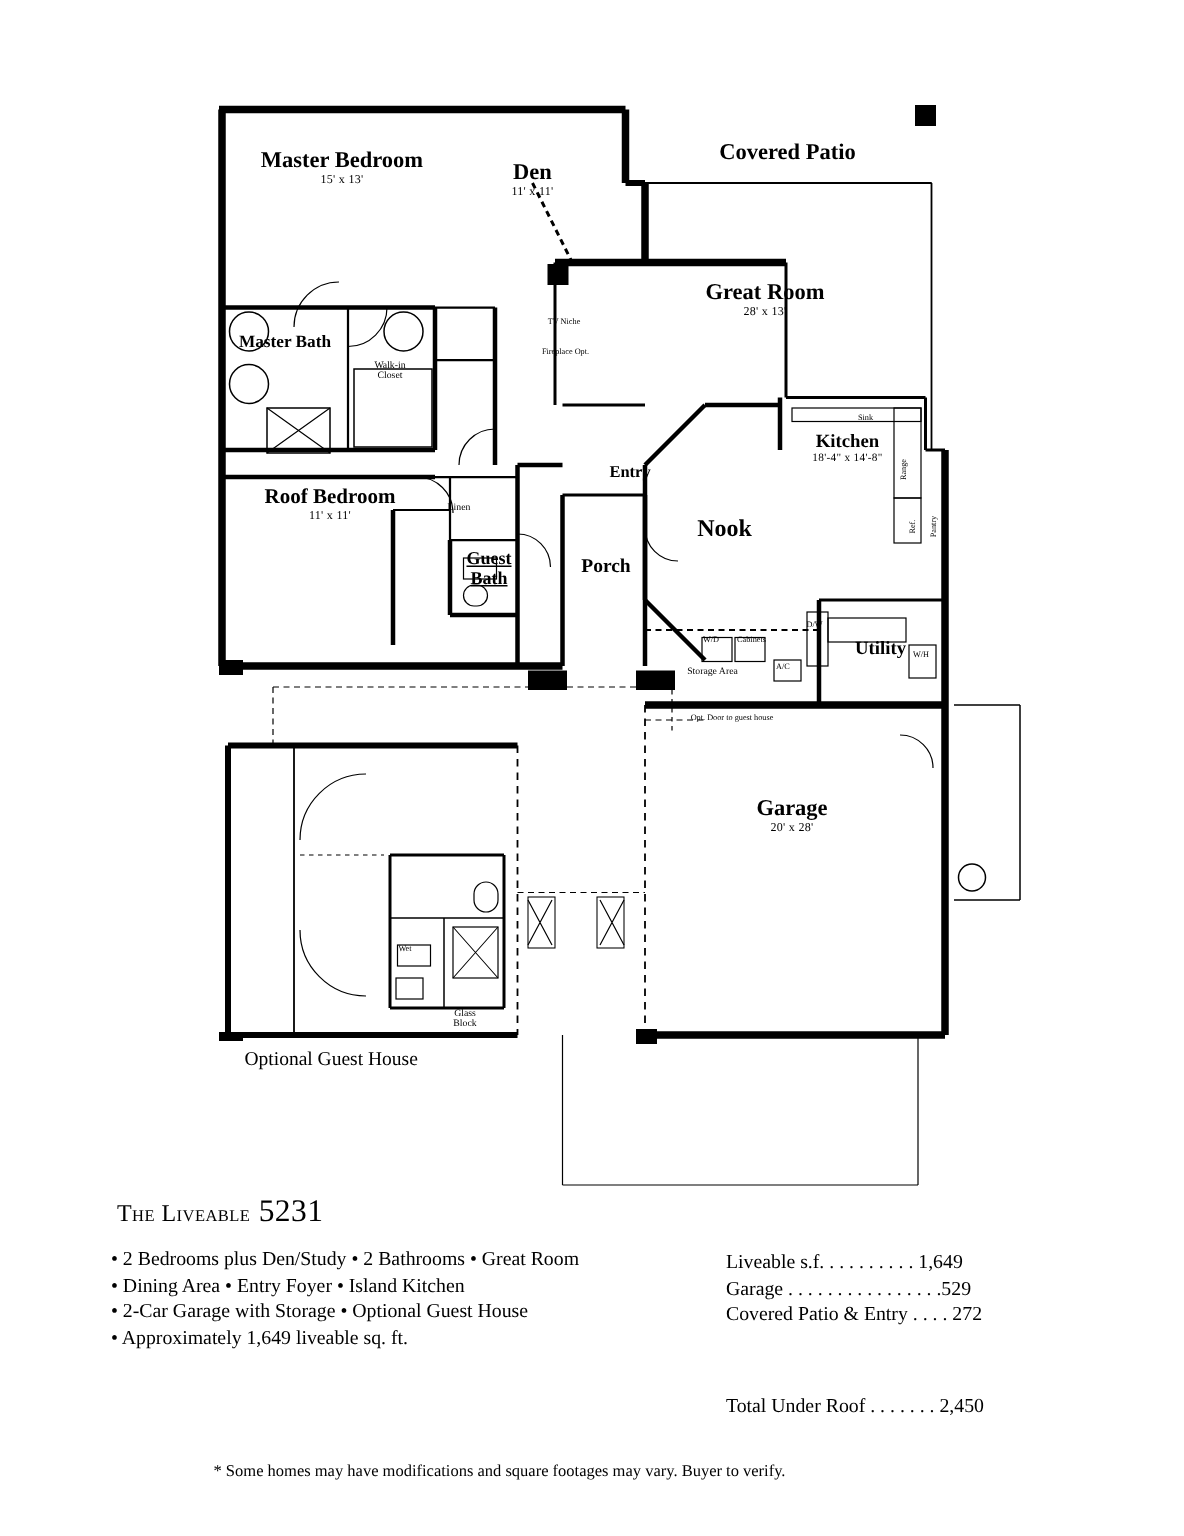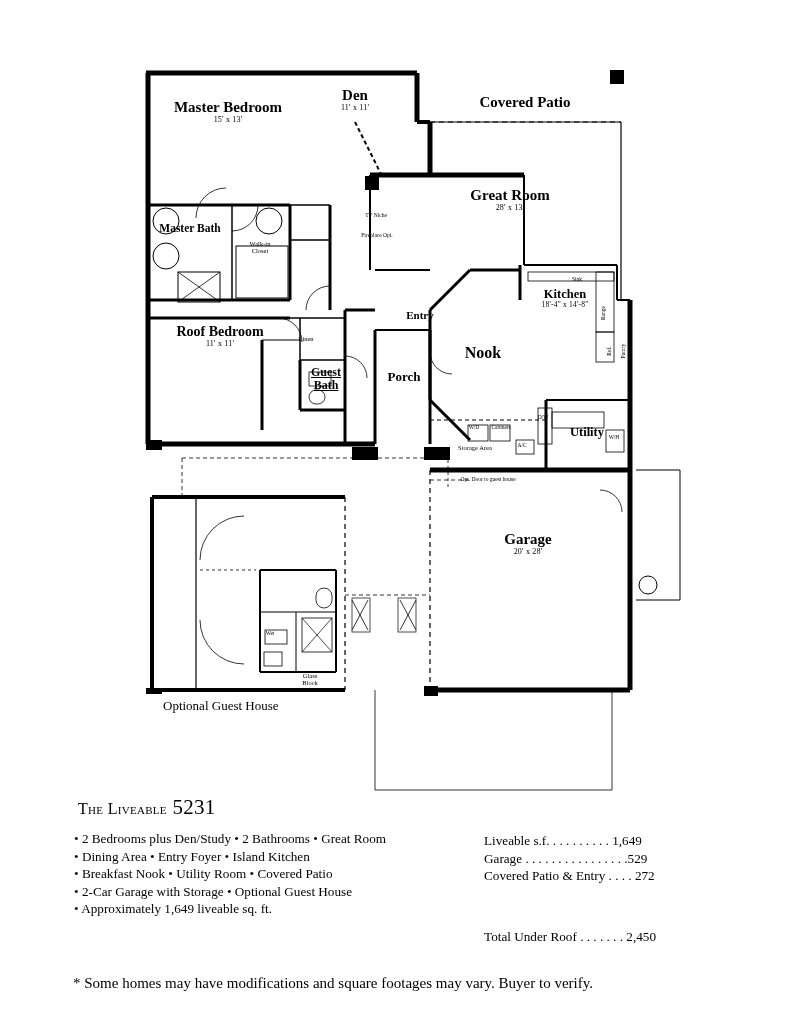--- a/index.html
+++ b/index.html
@@ -15,21 +15,21 @@
   svg.ov{position:absolute;left:0;top:0;width:789px;height:1024px;pointer-events:none;}
 
   
   #title{position:absolute;left:78px;top:795px;font-size:21px;letter-spacing:.3px;font-family:"Liberation Serif",serif;}
   #title .sc{font-size:16px;}
   #features{position:absolute;left:74px;top:830px;font-size:13.2px;line-height:17.6px;font-family:"Liberation Serif",serif;}
   #features div{white-space:nowrap;}
   #areas{position:absolute;left:484px;top:832px;font-size:13.2px;line-height:17.6px;font-family:"Liberation Serif",serif;}
   #areas div{white-space:nowrap;}
   #total{position:absolute;left:484px;top:901px;font-size:13.2px;font-family:"Liberation Serif",serif;white-space:nowrap;margin-top:28px;}
-  #disc{position:absolute;left:0;top:975px;width:666px;text-align:center;font-size:15px;font-family:"Liberation Serif",serif;}
+  #disc{position:absolute;left:0;top:975px;width:666px;text-align:center;font-size:11px;font-family:"Liberation Serif",serif;}
   #optlabel{position:absolute;left:163px;top:698px;font-size:13px;font-family:"Liberation Serif",serif;}
 </style>
 </head>
 <body>
 
 <div id="sheet">
 
   <svg class="ov" viewBox="0 0 789 1024">
     <g stroke="#000" fill="none">
 
@@ -176,21 +176,21 @@
       <rect x="146" y="688" width="16" height="6"></rect>
       <rect x="424" y="686" width="14" height="10"></rect>
     </g>
   </svg>
 
   <div class="room-label" style="left:168px;top:100px;width:120px;font-size:15px;">
     <span class="nm">Master Bedroom</span>
     <span class="dim">15' x 13'</span>
   </div>
 
-  <div class="room-label" style="left:310px;top:88px;width:90px;font-size:15px;">
+  <div class="room-label" style="left:310px;top:108px;width:90px;font-size:15px;">
     <span class="nm">Den</span>
     <span class="dim">11' x 11'</span>
   </div>
 
   <div class="room-label" style="left:430px;top:95px;width:190px;font-size:15px;">
     <span class="nm">Covered Patio</span>
   </div>
 
   <div class="room-label" style="left:420px;top:188px;width:180px;font-size:15px;">
     <span class="nm">Great Room</span>
@@ -257,21 +257,20 @@
   <div id="optlabel">Optional Guest House</div>
 
   <div id="title">
     <span class="sc" style="font-variant:small-caps;">The Liveable</span>
     <span>5231</span>
   </div>
 
   <div id="features">
     <div>• 2 Bedrooms plus Den/Study  •  2 Bathrooms  •  Great Room</div>
     <div>• Dining Area  •  Entry Foyer  •  Island Kitchen</div>
-    <div>• Breakfast Nook  •  Utility Room  •  Covered Patio</div>
     <div>• 2-Car Garage with Storage  •  Optional Guest House</div>
     <div>• Approximately 1,649 liveable sq. ft.</div>
   </div>
 
   <div id="areas">
     <div>
       <span>Liveable s.f.</span>
       <span>. . . . . . . . .</span>
       <span>1,649</span>
     </div>

